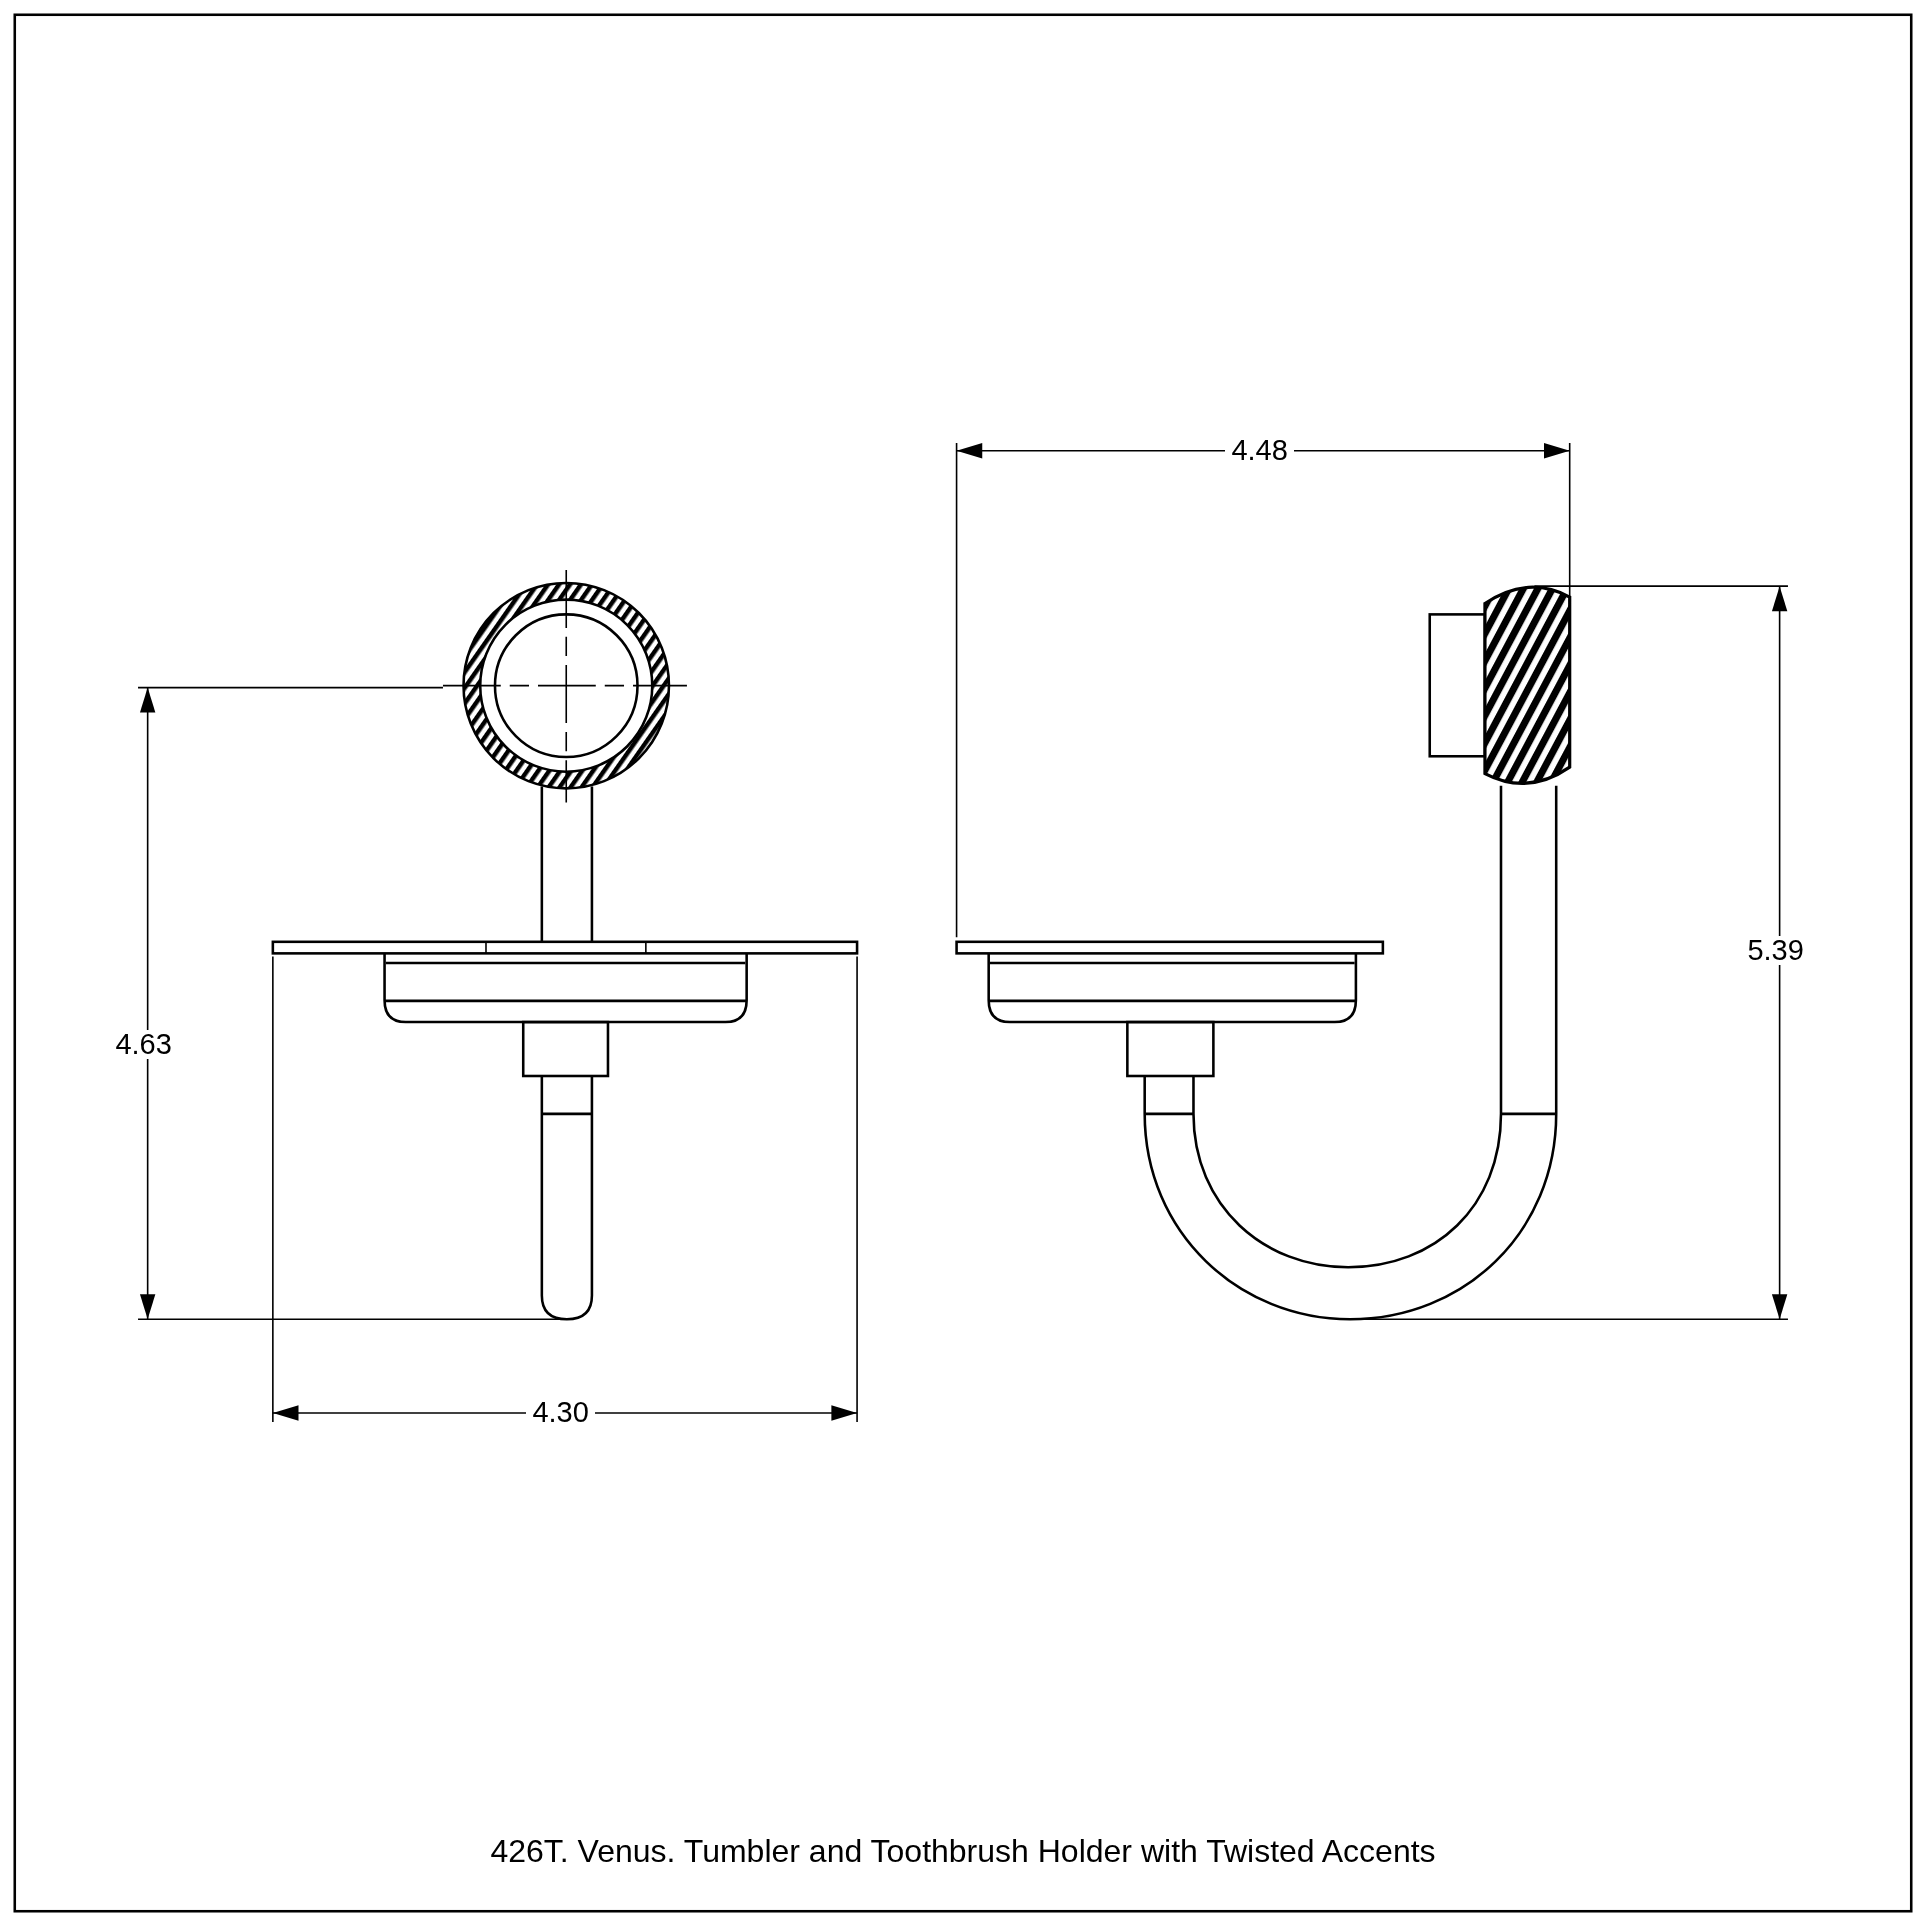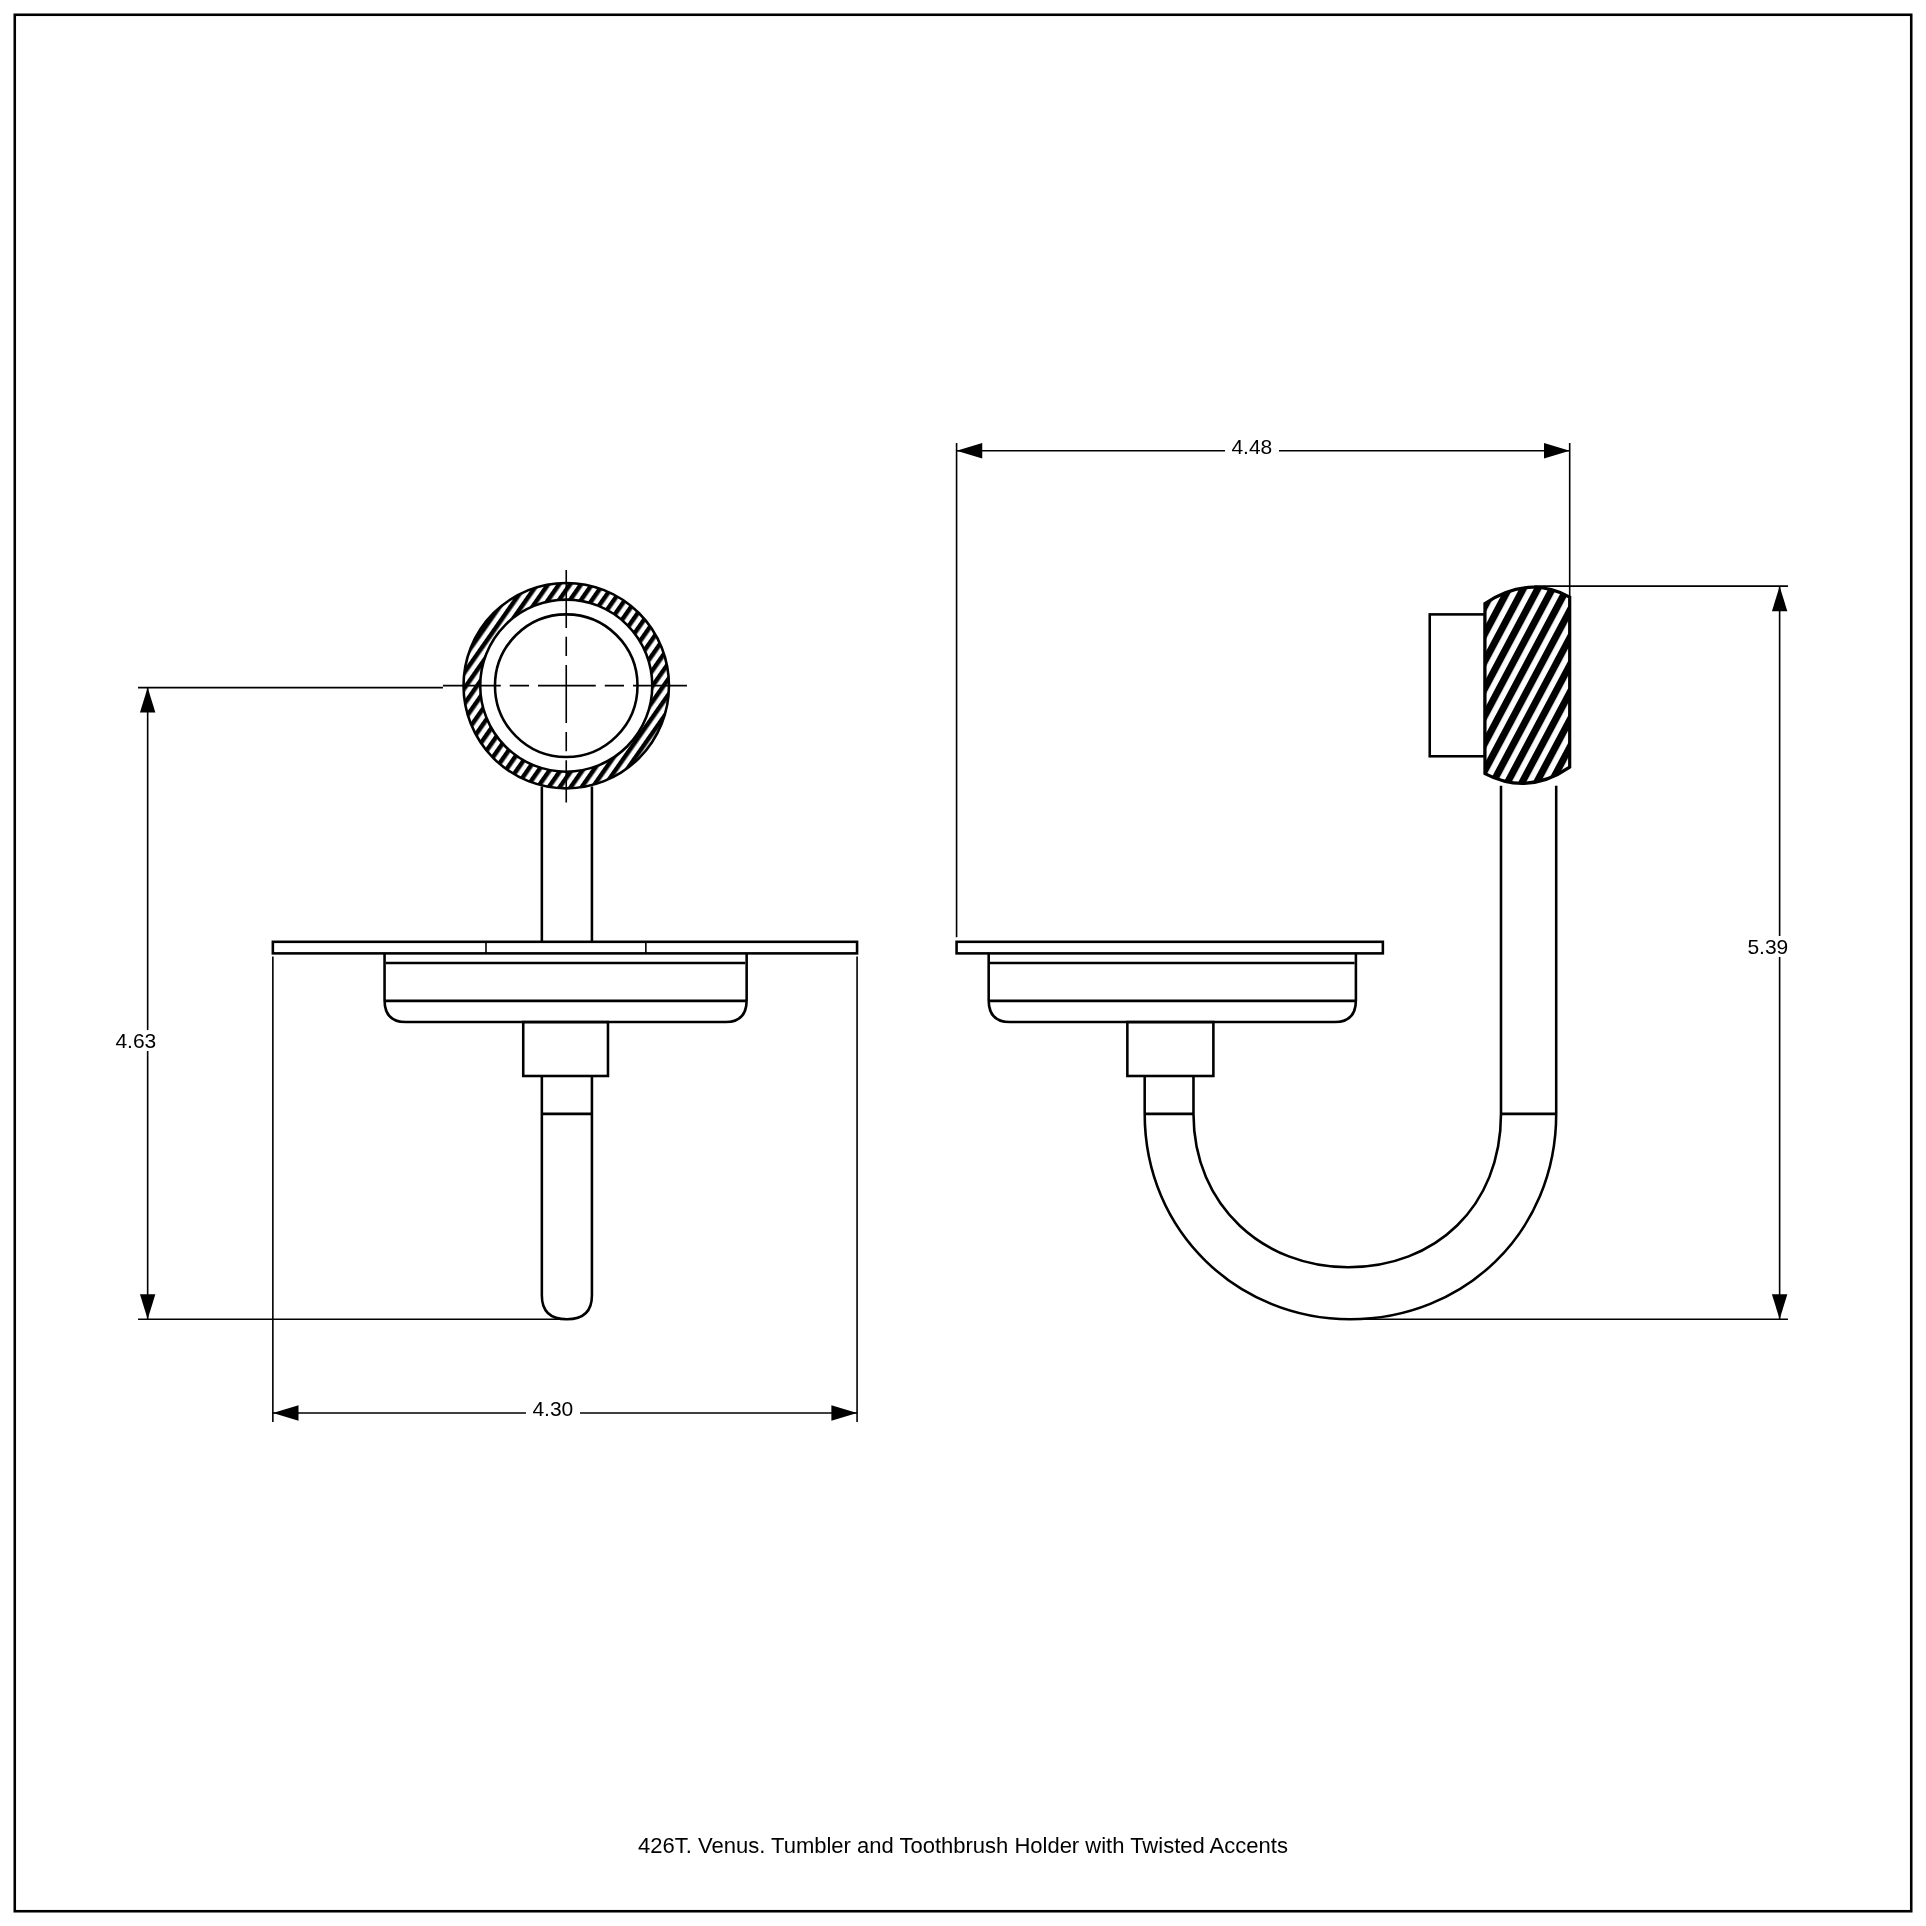--- a/index.html
+++ b/index.html
@@ -3,22 +3,22 @@
 <meta charset="utf-8">
 <style>
   html, body { margin: 0; padding: 0; background: #ffffff; }
   body { width: 1926px; height: 1926px; position: relative; overflow: hidden; }
   #sheet { position: absolute; left: 0; top: 0; width: 1926px; height: 1926px; }
   .ln { stroke: #000; stroke-width: 4; fill: none; }
   .thin { stroke: #000; stroke-width: 2.5; fill: none; }
   .dim { stroke: #000; stroke-width: 2.5; fill: none; }
   .arrow { fill: #000; stroke: none; }
   .center { stroke: #000; stroke-width: 2.5; fill: none; stroke-dasharray: 90 14 30 14; }
-  .label { position: absolute; font-family: "Liberation Sans", sans-serif; font-size: 21px; color: #000; background: #fff; padding: 0 6.4px; line-height: 1; white-space: nowrap; }
-  .title { position: absolute; left: 0; width: 1926px; top: 1833px; text-align: center; font-family: "Liberation Sans", sans-serif; font-size: 22px; color: #000; }
+  .label { position: absolute; font-family: "Liberation Sans", sans-serif; font-size: 29px; color: #000; background: #fff; padding: 0 6.4px; line-height: 1; white-space: nowrap; }
+  .title { position: absolute; left: 0; width: 1926px; top: 1833px; text-align: center; font-family: "Liberation Sans", sans-serif; font-size: 32px; color: #000; }
 </style>
 </head>
 <body>
 
 <svg id="sheet" viewBox="0 0 3000 3000" xmlns="http://www.w3.org/2000/svg">
   <defs>
     <pattern id="rope" width="14" height="14" patternUnits="userSpaceOnUse" patternTransform="rotate(35)">
       <rect width="14" height="14" fill="#fff"></rect>
       <rect width="7" height="14" fill="#000"></rect>
     </pattern>

